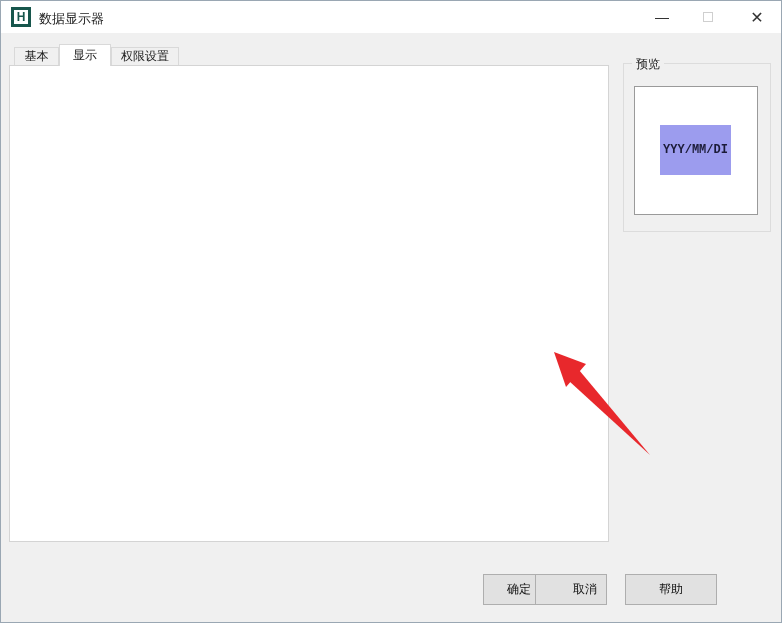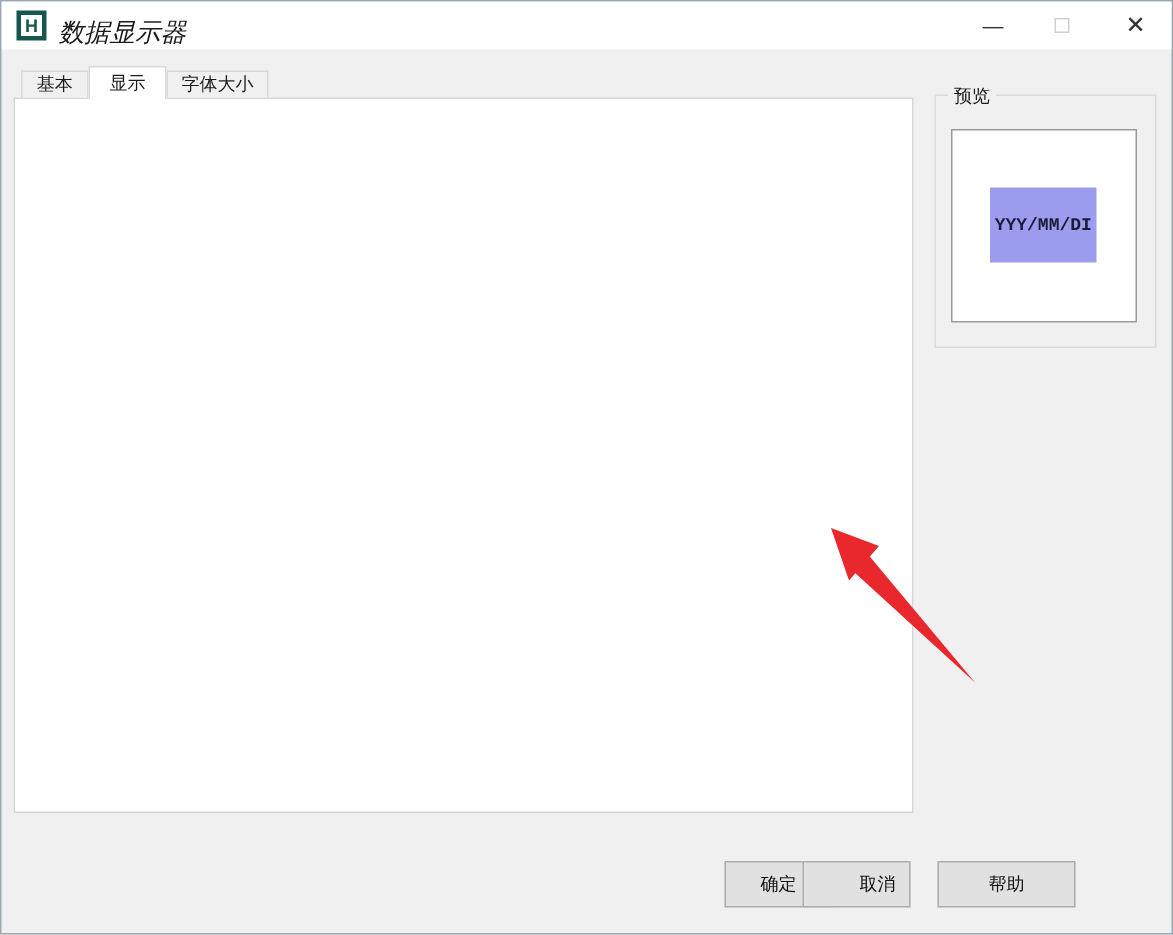--- a/index.html
+++ b/index.html
@@ -8,21 +8,21 @@
     position:relative; width:782px; height:623px;
     background:#f0f0f0; border:1px solid #9aa7b3; overflow:hidden;
     font-family:"Liberation Sans","DejaVu Sans",sans-serif; font-size:12px; color:#1a1a1a;
   }
   .abs { position:absolute; }
 
   
   .titlebar { left:0; top:0; width:782px; height:32px; background:#ffffff; }
   .app-icon { left:10px; top:6px; width:20px; height:20px; border:3px solid #17564c; background:#fff;
               display:flex; align-items:center; justify-content:center; font-weight:bold; font-size:12px; color:#17564c; }
-  .app-title { left:38px; top:9px; font-size:17px;font-style:italic; }
+  .app-title { left:38px; top:9px; font-size:13px; }
   .winbtn { top:0; width:46px; height:32px; display:flex; align-items:center; justify-content:center; font-size:14px; color:#333; }
   .maxbox { width:10px; height:10px; border:1px solid #cfcfcf; }
 
   
   .tab { height:18px; top:46px; background:#f0f0f0; border:1px solid #d9d9d9; border-bottom:none;
          display:flex; align-items:center; justify-content:center; z-index:2; }
   .tab.sel { top:43px; height:22px; background:#ffffff; z-index:4; }
 
   
   .page { left:8px; top:64px; width:600px; height:477px; background:#ffffff; border:1px solid #d4d4d4; z-index:1; }
@@ -88,21 +88,21 @@
   <div class="abs app-title">数据显示器</div>
   <div class="abs winbtn" style="left:638px;">—</div>
   <div class="abs winbtn" style="left:684px;">
     <span class="maxbox"></span>
   </div>
   <div class="abs winbtn" style="left:730px;width:52px;font-size:16px;">✕</div>
 </div>
 
 <div class="abs tab" style="left:13px;width:45px;">基本</div>
 <div class="abs tab sel" style="left:58px;width:52px;">显示</div>
-<div class="abs tab" style="left:110px;width:68px;">字体大小</div>
+<div class="abs tab" style="left:110px;width:68px;">权限设置</div>
 
 <div class="abs page"></div>
 
 <div class="group" style="left:28px;top:71px;width:568px;height:53px;">
   <span class="legend">字体</span>
   <span class="lbl" style="left:18px;top:19px;">字体:</span>
   <div class="combo" style="left:102px;top:15px;width:163px;height:24px;">
     <span class="val">汉字库字体</span>
     <span class="arrowbtn">
         <span class="chev"></span>

